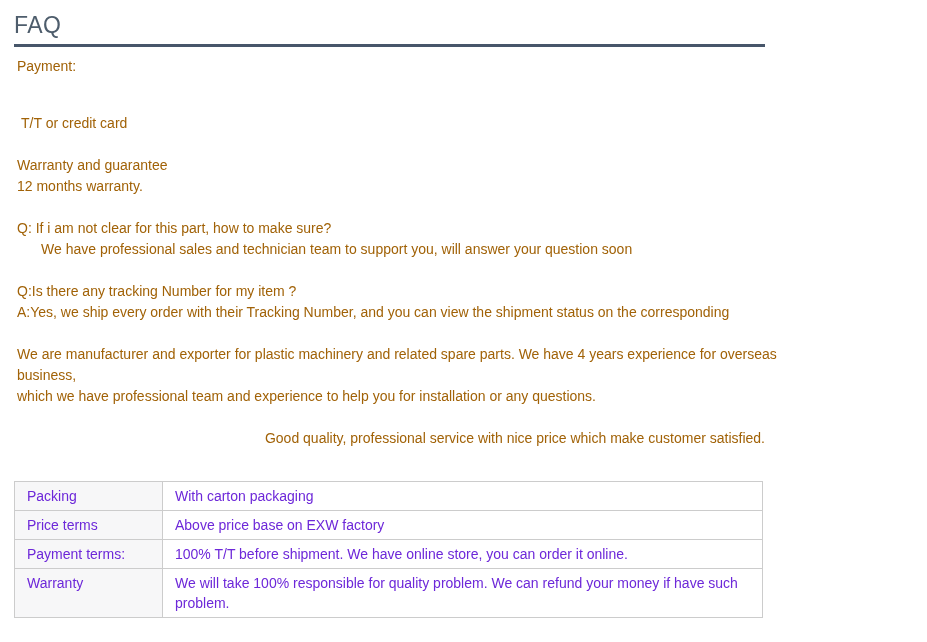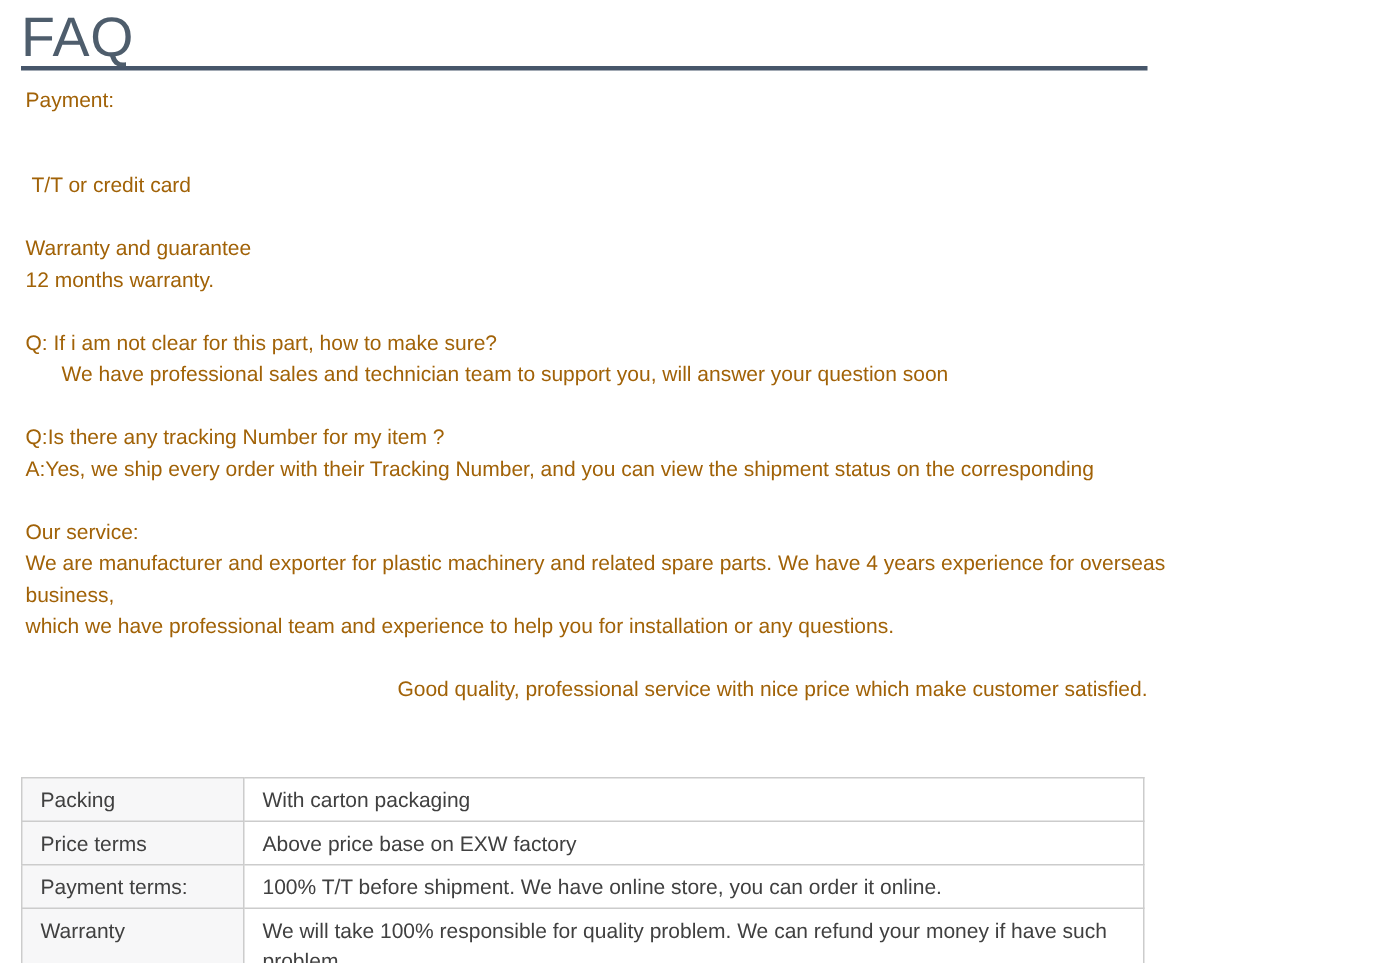--- a/index.html
+++ b/index.html
@@ -6,21 +6,21 @@
   html, body {
     width: 927px; height: 642px;
     background: #ffffff;
     font-family: "Liberation Sans", sans-serif;
     color: #3c3c3c;
     overflow: hidden;
   }
   .wrapper { padding: 8px 0 0 14px; width: 779px; }
 
   .page-title {
-    font-size: 37px;
+    font-size: 23px;
     font-weight: 400;
     line-height: 34px;
     color: #4e5d6c;
     letter-spacing: 0.5px;
   }
   .title-underline {
     margin-top: 2px;
     width: 751px;
     height: 3px;
     background: #47566a;
@@ -31,26 +31,26 @@
   .faq-line {
     height: 21px;
     line-height: 21px;
     font-size: 14px;
     color: #a16207;
     white-space: nowrap;
     padding-left: 3px;
   }
 
   .info-table {
-    margin-top: 48px;
+    margin-top: 32px;
     width: 749px;
     border-collapse: collapse;
     table-layout: fixed;
     font-size: 14px;
-    color: #404040;
+    color: #6d28d9;
   }
   .info-table td {
     border: 1px solid #cccccc;
     padding: 4px 12px;
     line-height: 20px;
     vertical-align: top;
   }
   .info-table td.label-cell {
     width: 148px;
     background: #f7f7f8;
@@ -74,21 +74,20 @@
       <div class="faq-line" style="padding-left: 3px;"></div>
       <div class="faq-line" style="padding-left: 3px;">Warranty and guarantee</div>
       <div class="faq-line" style="padding-left: 3px;">12 months warranty.</div>
       <div class="faq-line" style="padding-left: 3px;"></div>
       <div class="faq-line" style="padding-left: 3px;">Q: If i am not clear for this part, how to make sure?</div>
       <div class="faq-line" style="padding-left: 27px;">We have professional sales and technician team to support you, will answer your question soon</div>
       <div class="faq-line" style="padding-left: 3px;"></div>
       <div class="faq-line" style="padding-left: 3px;">Q:Is there any tracking Number for my item ?</div>
       <div class="faq-line" style="padding-left: 3px;">A:Yes, we ship every order with their Tracking Number, and you can view the shipment status on the corresponding</div>
       <div class="faq-line" style="padding-left: 3px;"></div>
-      <div class="faq-line" style="padding-left: 3px;">Our service:</div>
       <div class="faq-line" style="padding-left: 3px;">We are manufacturer and exporter for plastic machinery and related spare parts. We have 4 years experience for overseas</div>
       <div class="faq-line" style="padding-left: 3px;">business,</div>
       <div class="faq-line" style="padding-left: 3px;">which we have professional team and experience to help you for installation or any questions.</div>
       <div class="faq-line" style="padding-left: 3px;"></div>
       <div class="faq-line" style="padding-left: 3px; text-align: right;">Good quality, professional service with nice price which make customer satisfied.</div>
   </div>
 
   <table class="info-table">
     <tbody>
       <tr>

